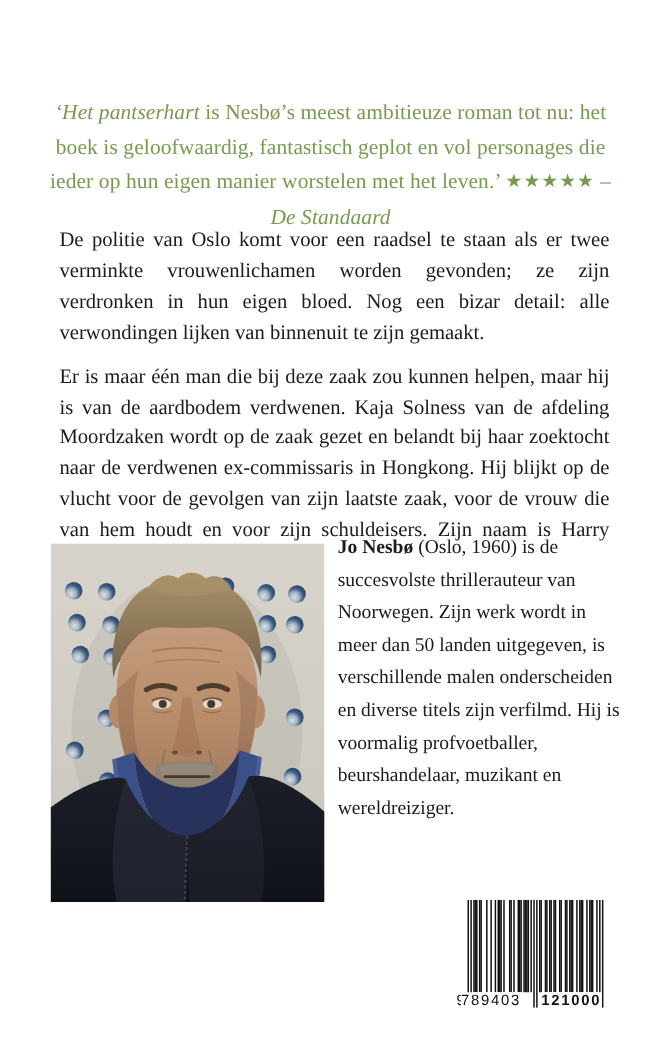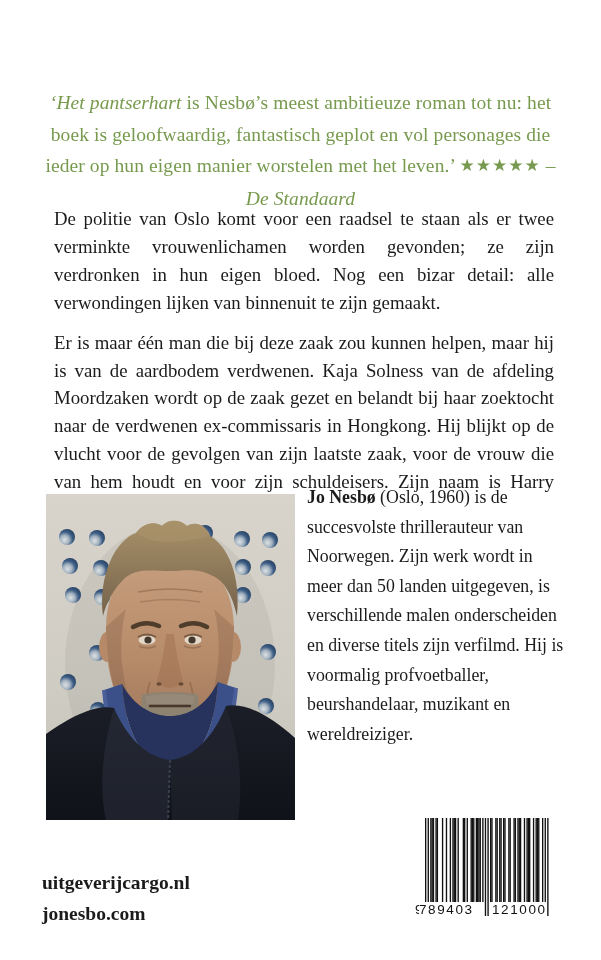--- a/index.html
+++ b/index.html
@@ -80,21 +80,21 @@
     top: 84px;
     font-family: "Liberation Sans", "DejaVu Sans", sans-serif;
     font-size: 13.5px;
     color: #111;
     letter-spacing: 1.6px;
     background: #fff;
     line-height: 16px;
   }
   .bd-prefix { left: 2px; letter-spacing: 0 !important; }
   .bd-left   { left: 6px; }
-  .bd-right  { left: 79px; }
+  .bd-right  { left: 79px; font-weight: bold; }
 </style>
 </head>
 <body>
 
 <div class="cover">
 
   <div class="quote"><em>‘Het pantserhart</em><span> is Nesbø’s meest ambitieuze roman tot nu: het boek is geloofwaardig, fantastisch geplot en vol personages die ieder op hun eigen manier worstelen met het leven.’ </span><span class="stars">★★★★★</span><em> – De Standaard</em></div>
 
   <div class="synopsis">
     <p>De politie van Oslo komt voor een raadsel te staan als er twee verminkte vrouwenlichamen worden gevonden; ze zijn verdronken in hun eigen bloed. Nog een bizar detail: alle verwondingen lijken van binnenuit te zijn gemaakt.</p>
@@ -207,24 +207,20 @@
     <g>
       <path d="M0,326 L0,240 C28,220 52,210 68,214 C80,242 100,264 124,266 C148,264 168,242 180,212 C200,208 224,222 249,244 L249,326 Z" fill="url(#jacketg)"></path>
       <path d="M68,214 C80,242 100,264 124,266 L122,326 L60,326 C52,290 58,248 68,214 Z" fill="rgba(45,50,64,0.5)"></path>
       <path d="M180,212 C168,242 148,264 124,266 L126,326 L192,326 C198,288 192,246 180,212 Z" fill="rgba(45,50,64,0.35)"></path>
       <path d="M124,266 L122,326" stroke="#3a3f4e" stroke-width="2" stroke-dasharray="3,2"></path>
     </g>
   </svg>
 
   <div class="bio"><strong>Jo Nesbø</strong><span> (Oslo, 1960) is de succesvolste thrillerauteur van Noorwegen. Zijn werk wordt in meer dan 50 landen uitgegeven, is verschillende malen onderscheiden en diverse titels zijn verfilmd. Hij is voormalig profvoetballer, beurshandelaar, muzikant en wereldreiziger.</span></div>
 
-  <div class="footer-urls">
-    <div>uitgeverijcargo.nl</div>
-    <div>jonesbo.com</div>
-  </div>
 
   <div class="barcode">
     <svg id="barcode-bars" width="142" height="100" viewBox="0 0 142 100" xmlns="http://www.w3.org/2000/svg">
         <rect x="12.00" y="0" width="1.35" height="98" fill="#111111"></rect>
         <rect x="14.60" y="0" width="1.35" height="98" fill="#111111"></rect>
         <rect x="17.20" y="0" width="1.35" height="84" fill="#111111"></rect>
         <rect x="18.50" y="0" width="1.35" height="84" fill="#111111"></rect>
         <rect x="19.80" y="0" width="1.35" height="84" fill="#111111"></rect>
         <rect x="22.40" y="0" width="1.35" height="84" fill="#111111"></rect>
         <rect x="23.70" y="0" width="1.35" height="84" fill="#111111"></rect>

